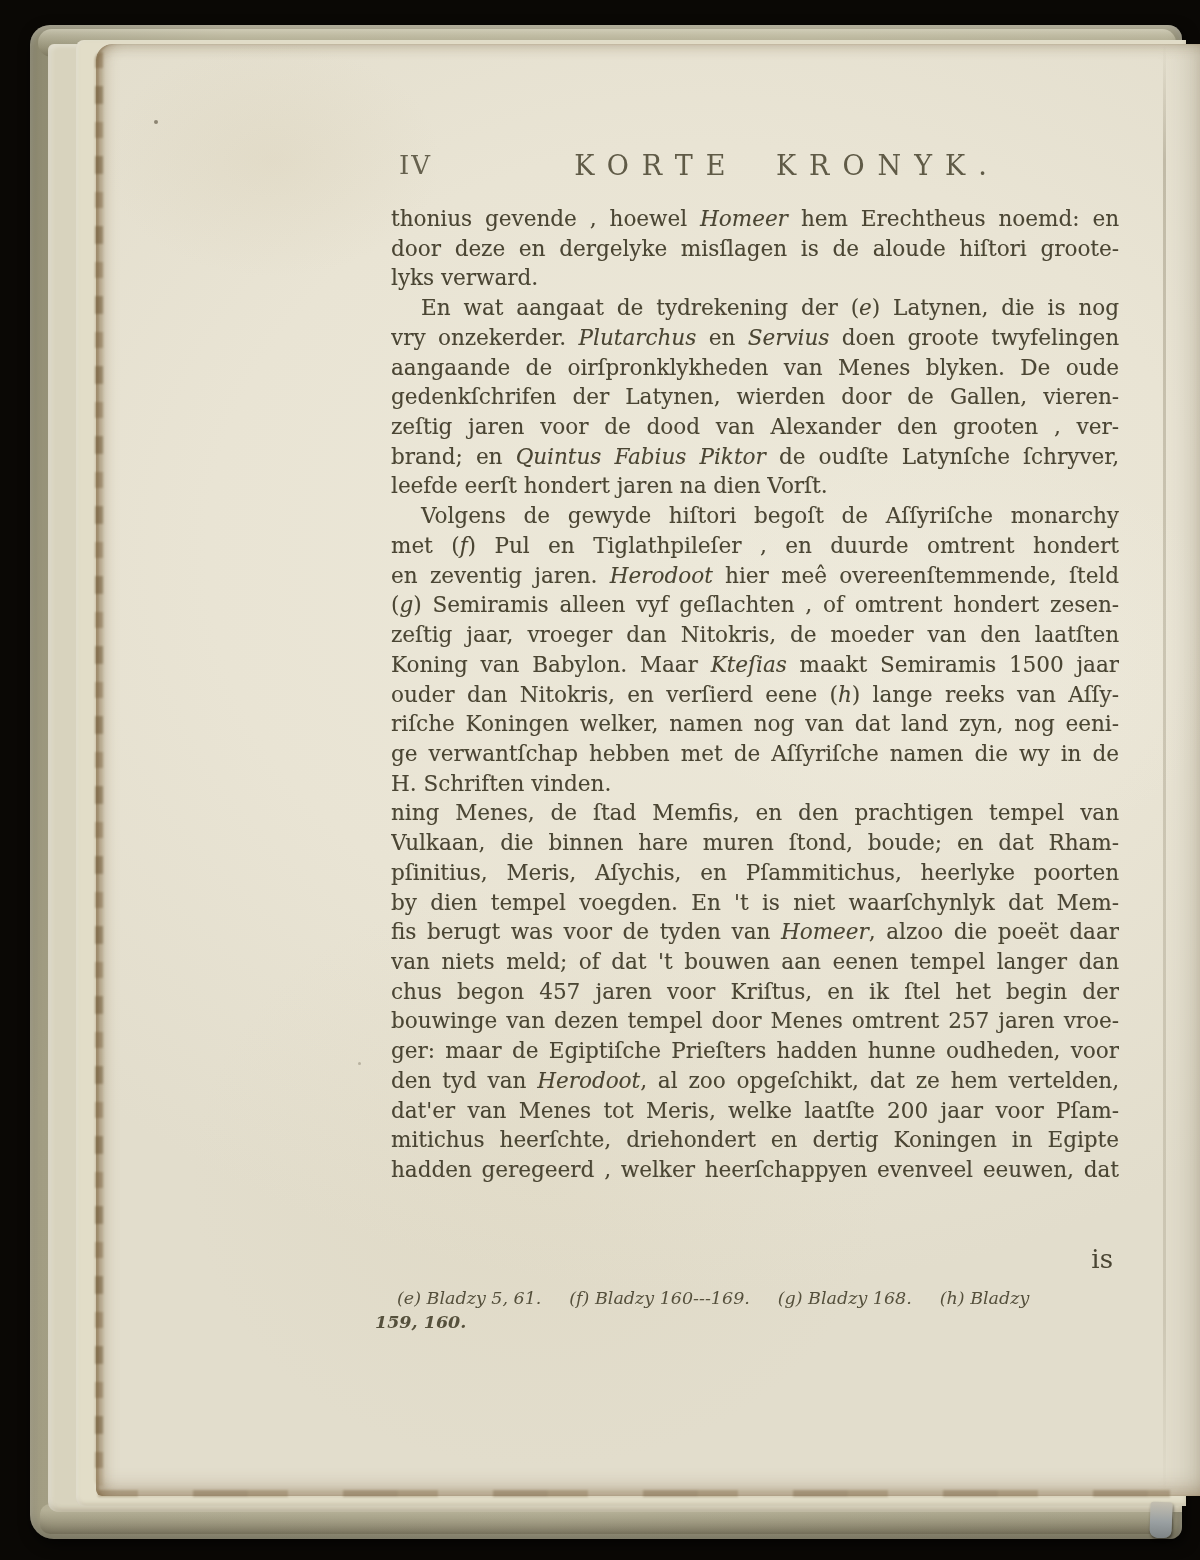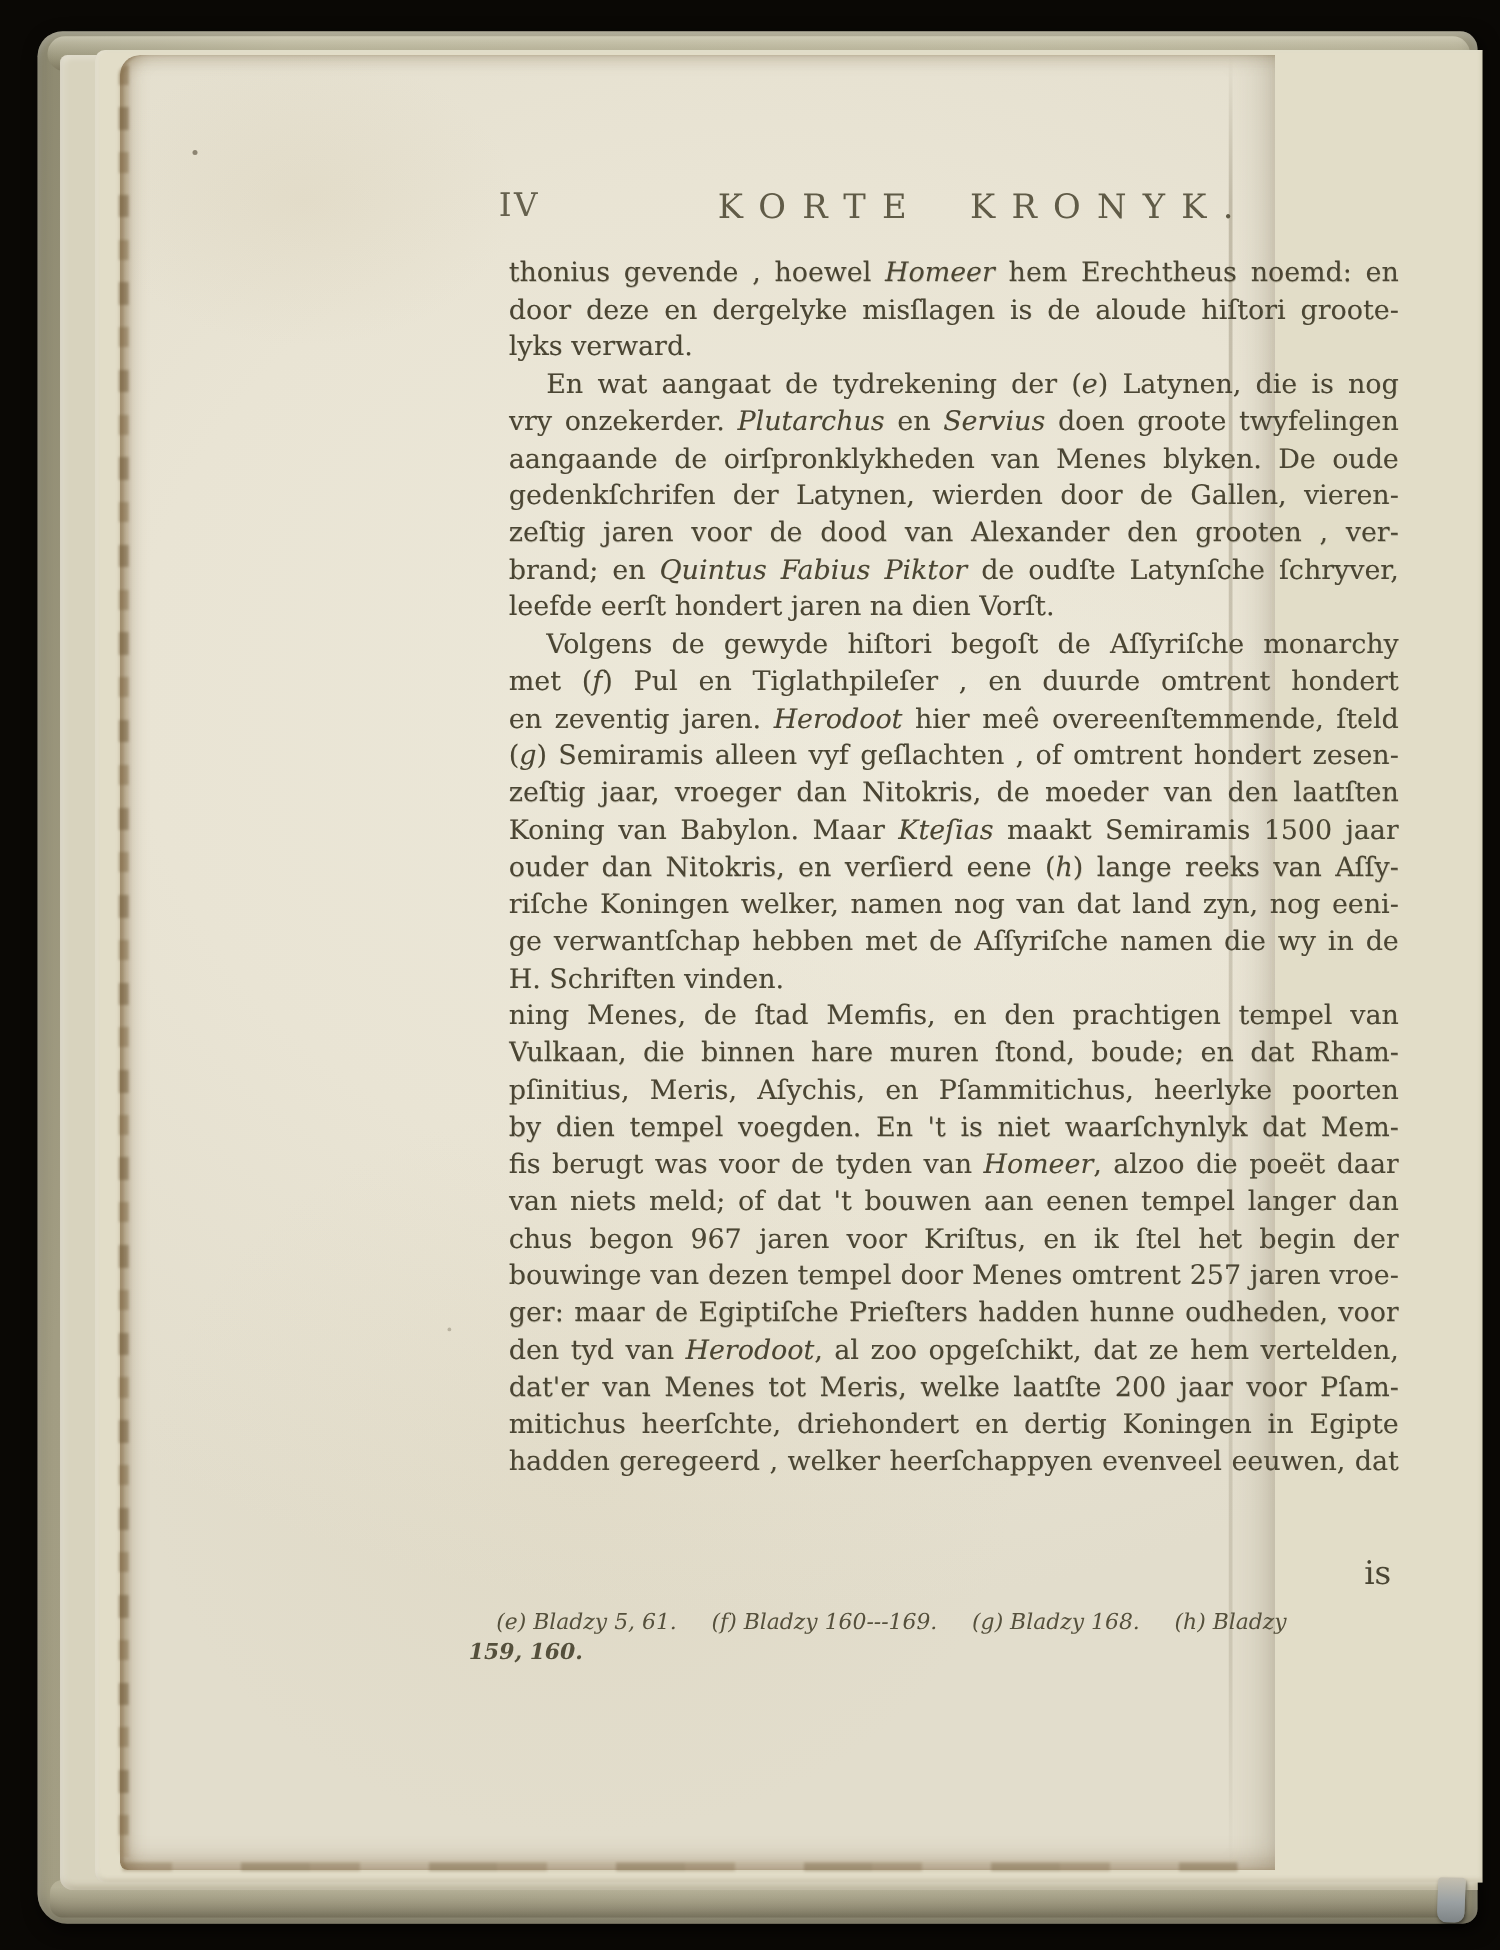--- a/index.html
+++ b/index.html
@@ -43,21 +43,21 @@
     background:var(--flyleaf_outer);border-radius:6px 0 0 10px;
     box-shadow:inset 3px 2px 5px rgba(255,255,255,.35), inset 0 -3px 5px rgba(110,95,65,.30);
   }
   .flyleaf-inner{
     position:absolute;left:76px;top:40px;width:1110px;height:1466px;
     background:var(--flyleaf_inner);border-radius:8px 0 0 8px;
     box-shadow:inset 2px 0 3px rgba(255,255,255,.3), inset 0 -2px 4px rgba(110,95,65,.25);
   }
   
   .page{
-    position:absolute;left:96px;top:44px;width:924px;height:1452px;
+    position:absolute;left:96px;top:44px;width:1104px;height:1452px;
     border-radius:16px 0 0 6px;
     background:
       radial-gradient(260px 180px at 16% 8%,rgba(205,192,160,.18),transparent 65%),
       radial-gradient(420px 300px at 78% 42%,rgba(244,241,230,.35),transparent 70%),
       radial-gradient(500px 420px at 40% 78%,rgba(210,198,165,.14),transparent 70%),
       radial-gradient(900px 740px at 55% 35%,#ece8d9 0%,var(--paper) 55%,#e2ddcc 100%);
     box-shadow:
       inset 14px 0 16px -9px rgba(122,96,60,.55),
       inset 3px 0 2px rgba(130,105,70,.35),
       inset 0 -18px 20px -12px rgba(122,96,60,.40),
@@ -96,21 +96,21 @@
   .header{position:relative;height:60px;}
   .page-num{
     position:absolute;left:8px;top:10px;font-size:26px;letter-spacing:2px;
     color:var(--ink_light);opacity:.88;
   }
   .running-title{
     text-align:center;padding-left:64px;padding-top:10px;font-size:27px;
     letter-spacing:13px;word-spacing:16px;color:var(--ink_light);opacity:.92;
     white-space:nowrap;
   }
-  .pars{position:absolute;left:16px;top:64px;right:0;}
+  .pars{position:absolute;left:0;top:64px;right:0;}
   .line{
     height:29.72px;line-height:29.72px;font-size:21.5px;
     text-align:justify;text-align-last:justify;overflow:hidden;
     text-shadow:0.3px 0.3px 0 rgba(86,80,60,.30);
   }
   .line.ind{text-indent:30px;}
   .line.end{text-align-last:left;}
   .it{font-style:italic;}
   .catchword{position:absolute;top:1104px;right:6px;font-size:26px;color:var(--ink);}
   .footnotes{position:absolute;top:1146px;left:0;right:0;font-size:17.5px;color:var(--ink_light);}
@@ -165,21 +165,21 @@
             <div class="line"><span>ge verwantſchap hebben met de Aſſyriſche namen die wy in de</span></div>
             <div class="line end"><span>H. Schriften vinden.</span></div>
           </div>
           <div class="par">
             <div class="line"><span>ning Menes, de ſtad Memfis, en den prachtigen tempel van</span></div>
             <div class="line"><span>Vulkaan, die binnen hare muren ſtond, boude; en dat Rham-</span></div>
             <div class="line"><span>pſinitius, Meris, Aſychis, en Pſammitichus, heerlyke poorten</span></div>
             <div class="line"><span>by dien tempel voegden. En 't is niet waarſchynlyk dat Mem-</span></div>
             <div class="line"><span>fis berugt was voor de tyden van </span><span class="it">Homeer</span><span>, alzoo die poeët daar</span></div>
             <div class="line"><span>van niets meld; of dat 't bouwen aan eenen tempel langer dan twee</span></div>
-            <div class="line"><span>chus begon 967 jaren voor Kriſtus, en ik ſtel het begin der</span></div>
+            <div class="line"><span>chus begon 457 jaren voor Kriſtus, en ik ſtel het begin der</span></div>
             <div class="line"><span>bouwinge van dezen tempel door Menes omtrent 257 jaren vroe-</span></div>
             <div class="line"><span>ger: maar de Egiptiſche Prieſters hadden hunne oudheden, voor</span></div>
             <div class="line"><span>den tyd van </span><span class="it">Herodoot</span><span>, al zoo opgeſchikt, dat ze hem vertelden,</span></div>
             <div class="line"><span>dat'er van Menes tot Meris, welke laatſte 200 jaar voor Pſam-</span></div>
             <div class="line"><span>mitichus heerſchte, driehondert en dertig Koningen in Egipte</span></div>
             <div class="line"><span>hadden geregeerd , welker heerſchappyen evenveel eeuwen, dat</span></div>
           </div>
         </div>
       <div class="catchword">is</div>
       <div class="footnotes">

